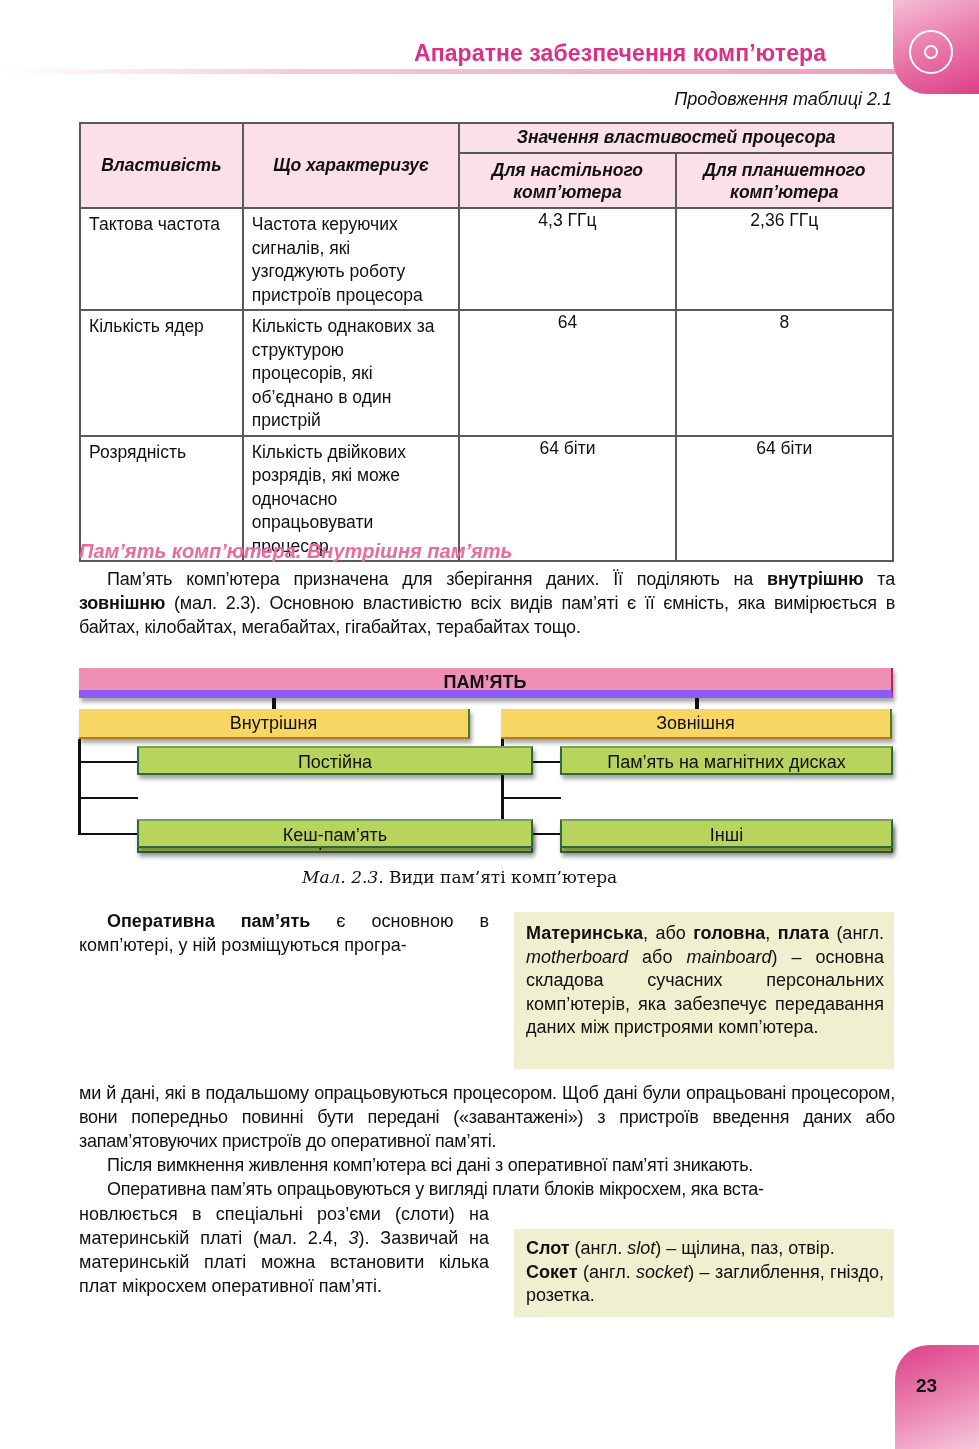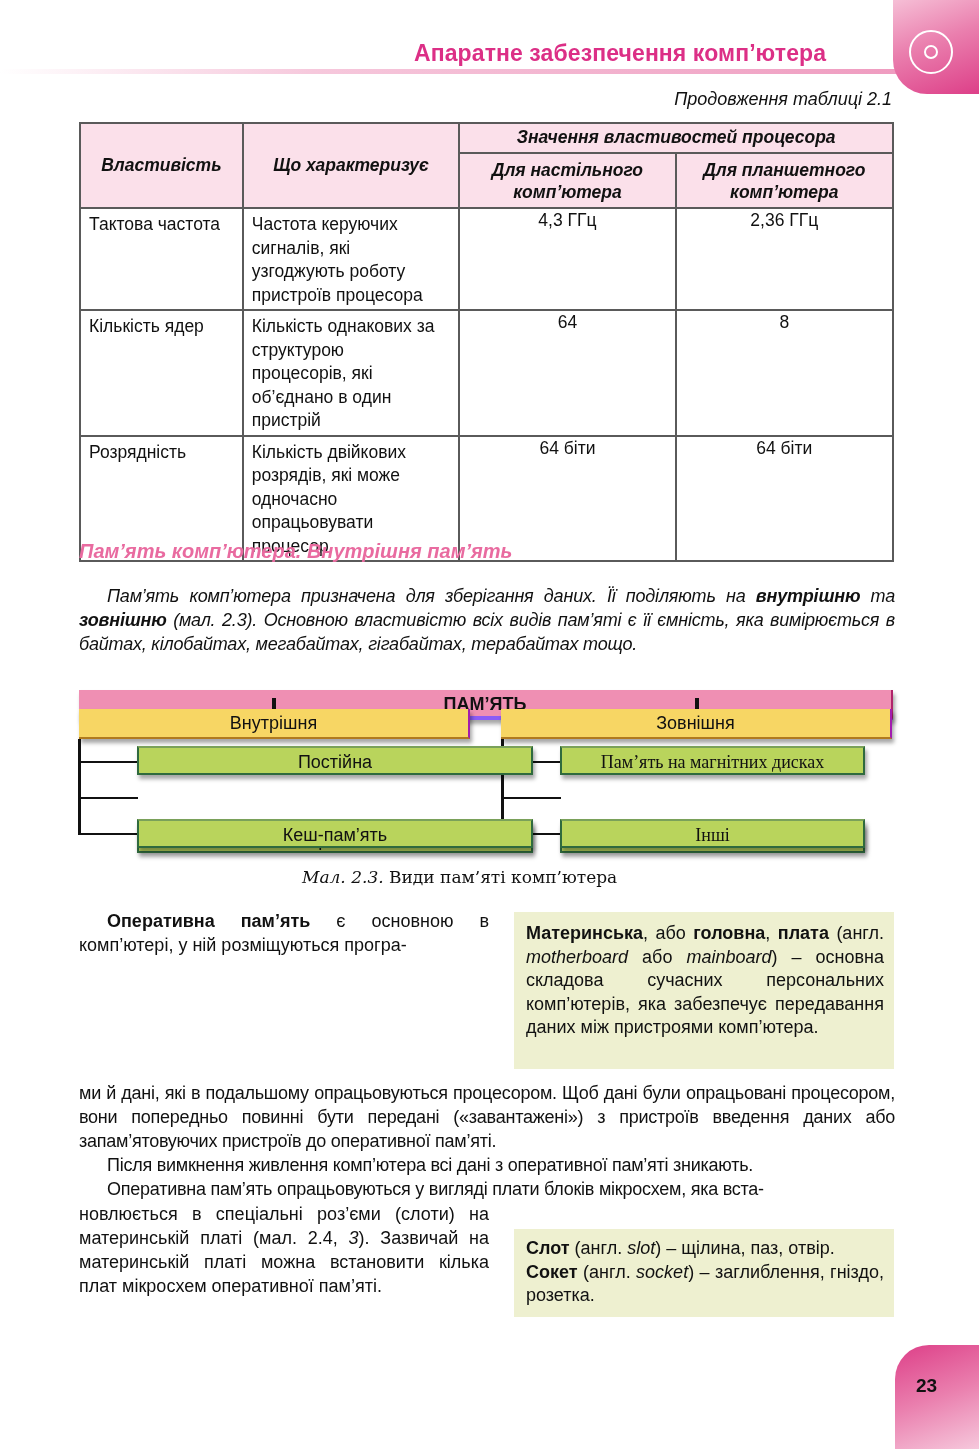--- a/index.html
+++ b/index.html
@@ -61,46 +61,45 @@
     
     .section-heading {
       position: absolute; left: 79px; top: 540px;
       font-size: 20px; font-weight: bold; font-style: italic; color: #e96ba0;
     }
     .para {
       position: absolute; font-size: 18px; line-height: 24px; color: #111;
       text-align: justify;
     }
     .para .ind { display: inline-block; width: 28px; }
-    .p-intro { left: 79px; top: 584px; width: 816px; letter-spacing: -0.2px; font-style: italic; }
+    .p-intro { left: 79px; top: 567px; width: 816px; letter-spacing: -0.2px; }
 
     
     .diagram { position: absolute; left: 0; top: 0; }
     .box {
       position: absolute; text-align: center; font-size: 18px; line-height: 28px; color: #111;
       box-shadow: 2px 4px 4px rgba(0,0,0,0.35);
     }
     .box-root {
       left: 79px; top: 668px; width: 814px; height: 30px;
-      background: #ef8fb3; border-bottom: 4px solid #8b5cf6; border-right: 2px solid #b0246a;
+      background: #ef8fb3; border-bottom: 8px solid #8b5cf6; border-right: 2px solid #b0246a;
       font-weight: bold;
-      margin-top: 22px;
     }
     .box-cat {
       top: 709px; height: 30px; width: 391px;
-      background: #f7d664; border-bottom: 2px solid #b07a1e; border-right: 2px solid #a21caf;
+      background: #f7d664; border-bottom: 2px solid #b07a1e; border-right: 2px solid #4d7c0f;
     }
     .box-cat.left { left: 79px; }
     .box-cat.right { left: 501px; }
     .box-leaf {
       height: 29px;
       background: #b9d45c; border: 2px solid #2f6a3e; border-top-color: #7aa15a;
     }
     .leaf-l { left: 137px; width: 396px; }
-    .leaf-r { left: 560px; width: 305px; font-family: Liberation Serif, serif; }
+    .leaf-r { left: 560px; width: 333px; }
     .lt1 { top: 746px; } .lt2 { top: 824px; text-align: center; } .lt3 { top: 819px; }
     .conn { position: absolute; background: #111; }
 
     .fig-caption {
       position: absolute; left: 302px; top: 867px;
       font-family: "DejaVu Serif", serif; font-size: 17px; color: #111;
     }
     .fig-caption .lbl { font-style: italic; }
 
     

